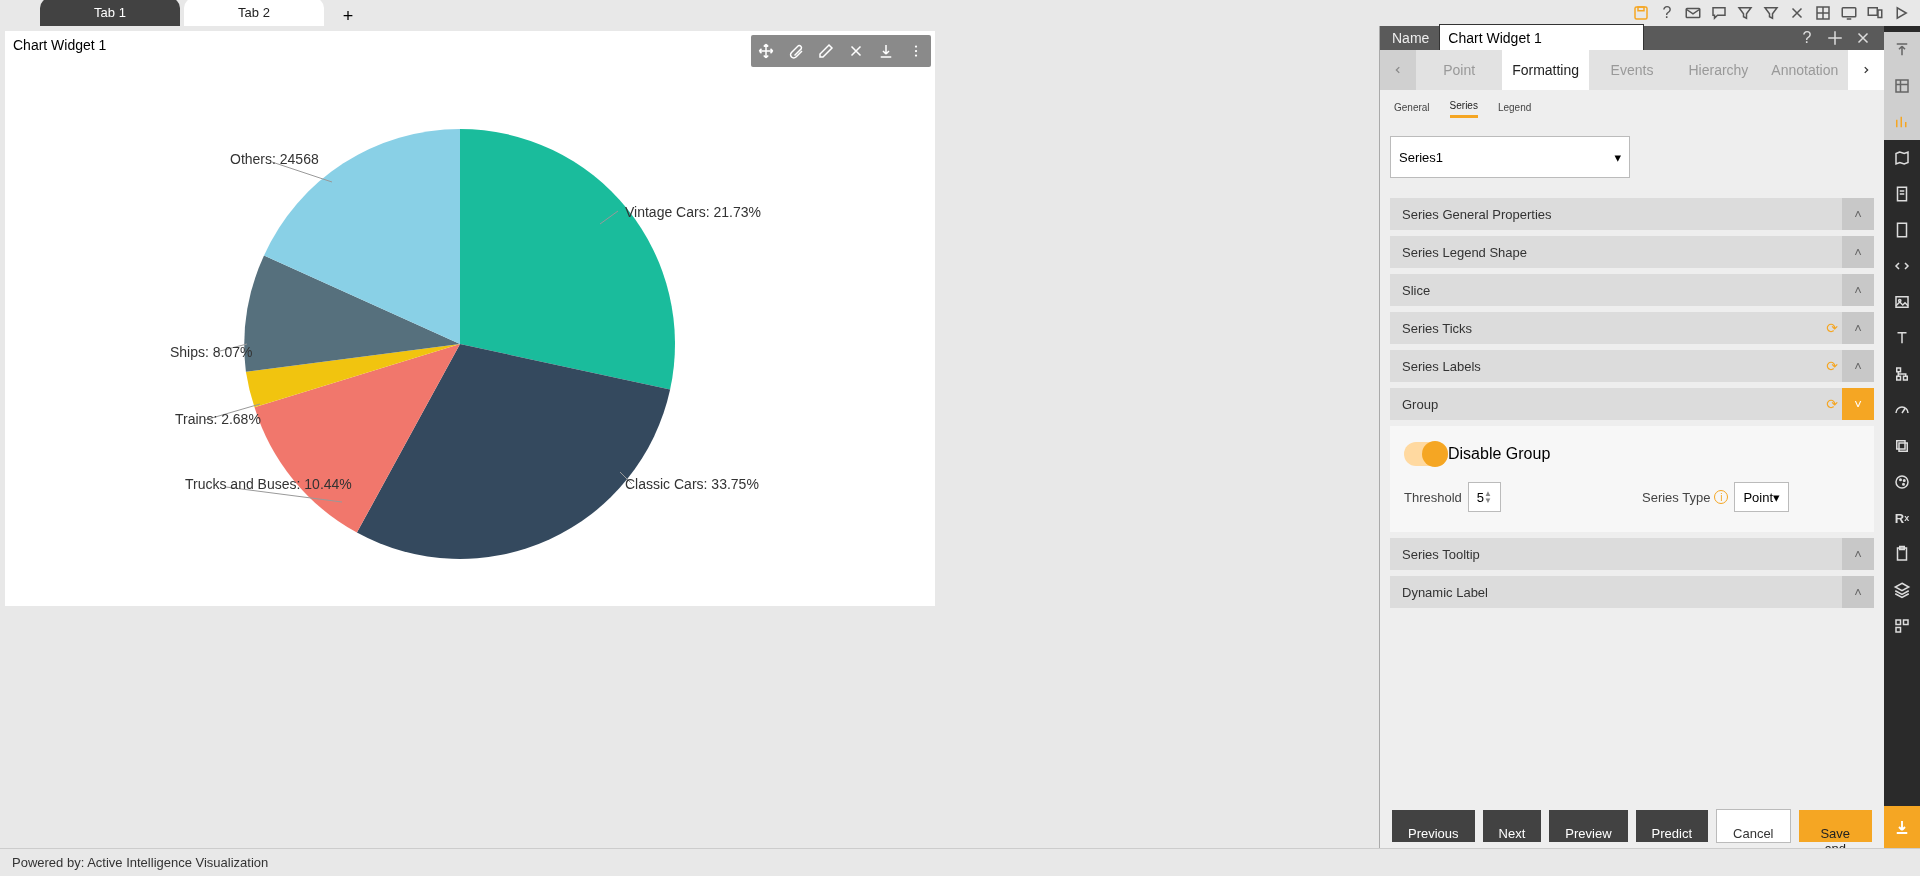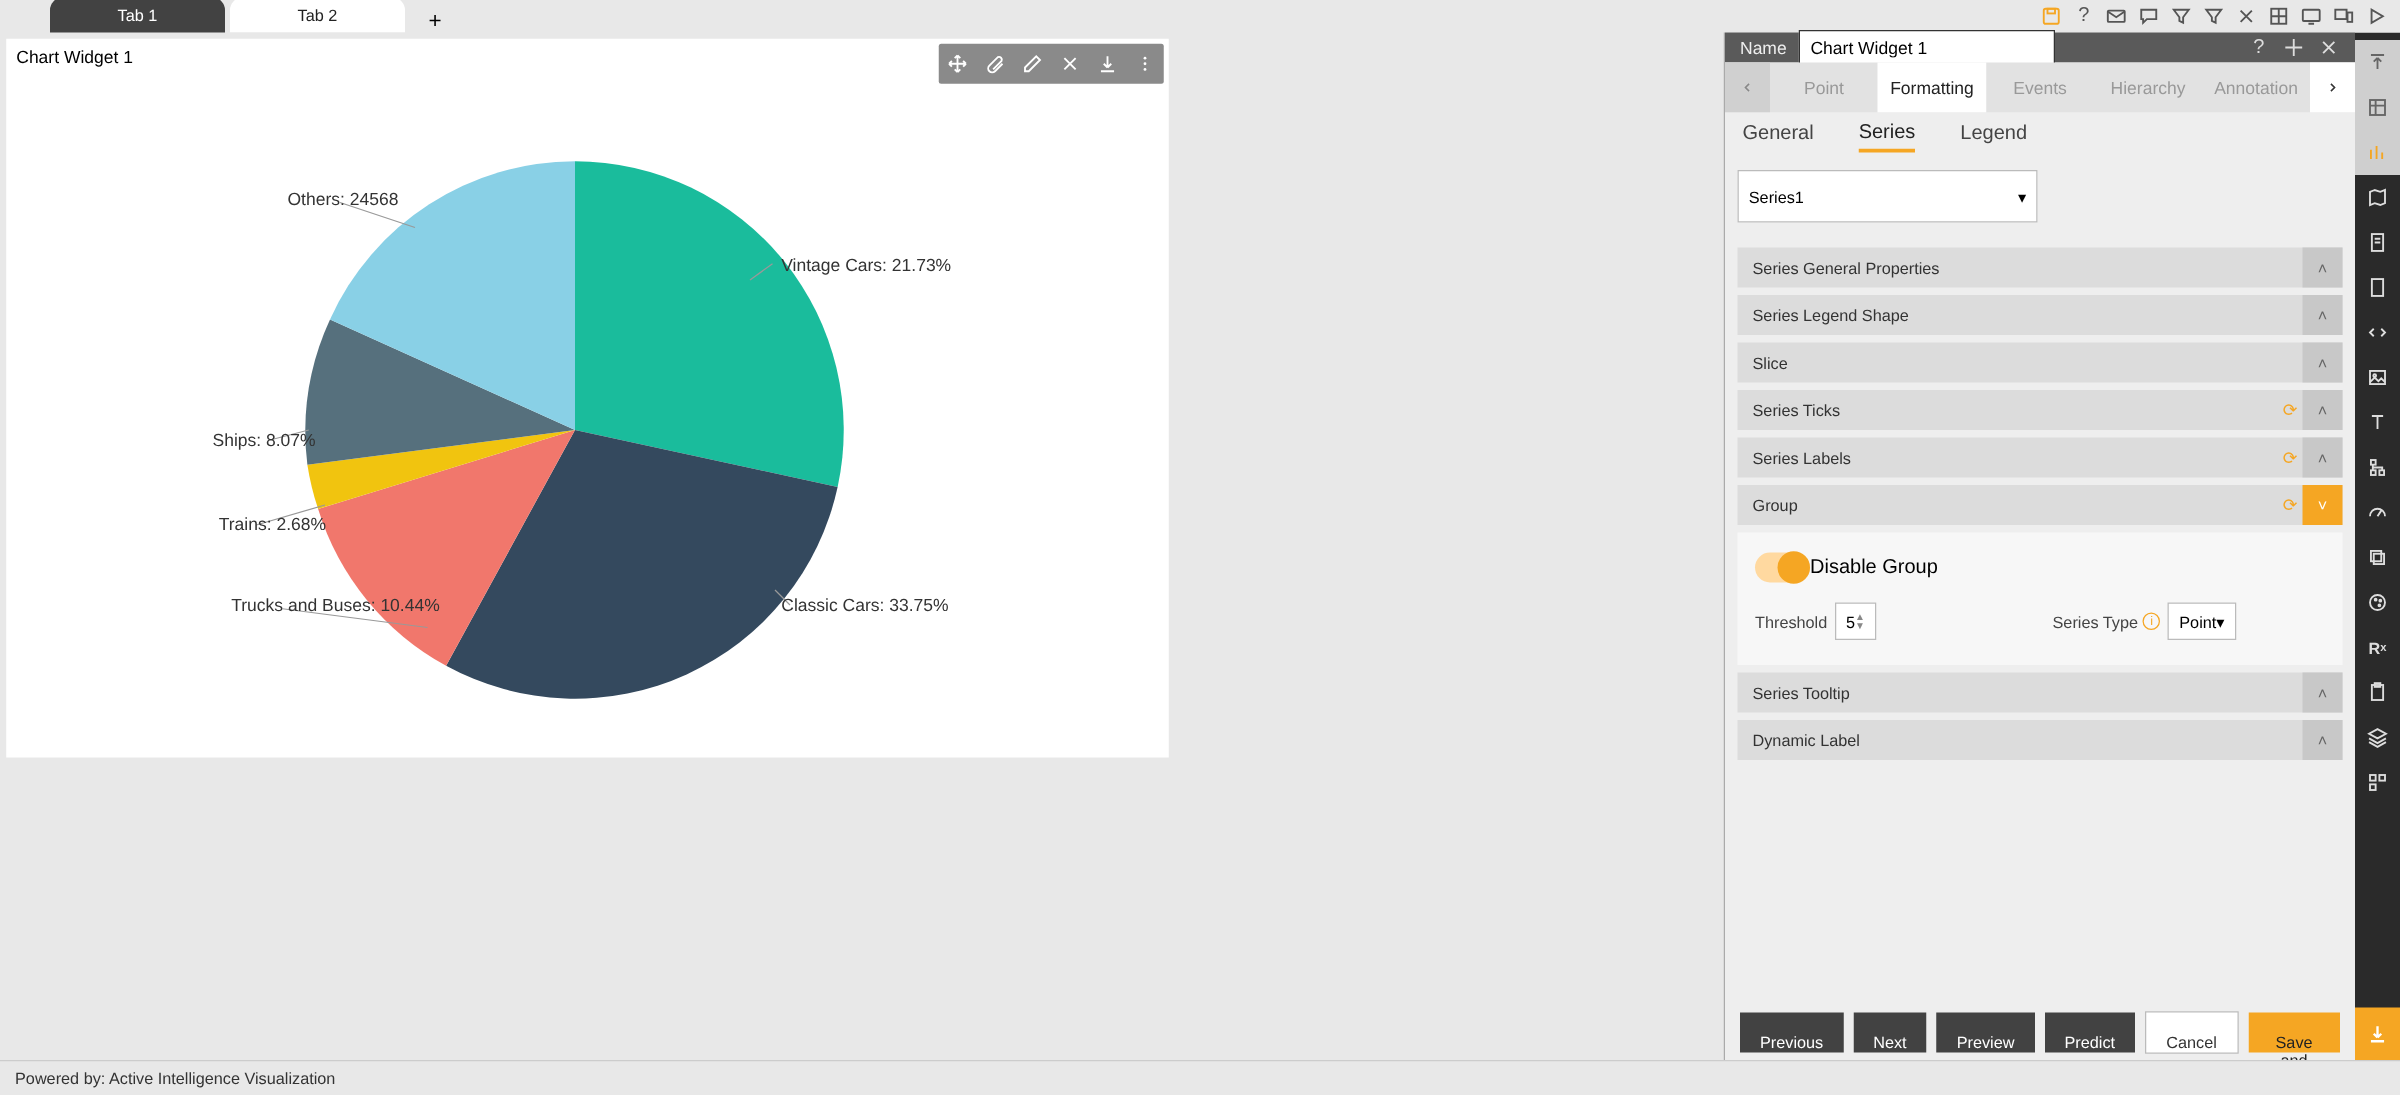--- a/index.html
+++ b/index.html
@@ -33,21 +33,21 @@
 .prop-header-label { color:#eee; font-size:14px;}
 .prop-name-input { flex:0 0 205px; height:28px; background:#fff; border:1px solid #333; padding:0 8px; font-size:14px; }
 .prop-header-spacer { flex:1;}
 .prop-header .ph-icon { color:#ddd; cursor:pointer; width:18px; height:18px; display:flex; align-items:center; justify-content:center;}
 
 .prop-tabs-row { height:40px; display:flex; align-items:stretch; background:#e2e2e2;}
 .ptab-nav { width:36px; display:flex; align-items:center; justify-content:center; background:#d0d0d0; color:#888; cursor:pointer;}
 .ptab { flex:1; display:flex; align-items:center; justify-content:center; font-size:14px; color:#999; cursor:pointer;}
 .ptab.active { background:#fff; color:#222;}
 
-.sub-tabs { height:38px; display:flex; align-items:center; gap:36px; padding:0 14px; background:#eee; font-size:16px;}
+.sub-tabs { height:38px; display:flex; align-items:center; gap:20px; padding:0 14px; background:#eee; font-size:10px;}
 .sub-tab { color:#444; cursor:pointer; padding-bottom:4px; }
 .sub-tab.active { border-bottom:3px solid #f5a623; color:#222;}
 
 .prop-body { flex:1; overflow-y:auto; padding:8px 10px 0 10px; display:flex; flex-direction:column; gap:6px;}
 .series-select { height:42px; border:1px solid #bbb; background:#fff; display:flex; align-items:center; justify-content:space-between; padding:0 8px; font-size:13px; cursor:pointer; width:240px;}
 .accordion { background:#dcdcdc; height:32px; display:flex; align-items:center; padding:0 12px; font-size:13px; color:#333; position:relative;}
 .accordion .acc-chevron { position:absolute; right:0; top:0; width:32px; height:32px; background:#c8c8c8; color:#666; display:flex; align-items:center; justify-content:center; cursor:pointer;}
 .accordion .acc-chevron.expanded { background:#f5a623; color:#fff;}
 .accordion .acc-refresh { position:absolute; right:36px; color:#f5a623; font-size:14px; cursor:pointer;}
 

